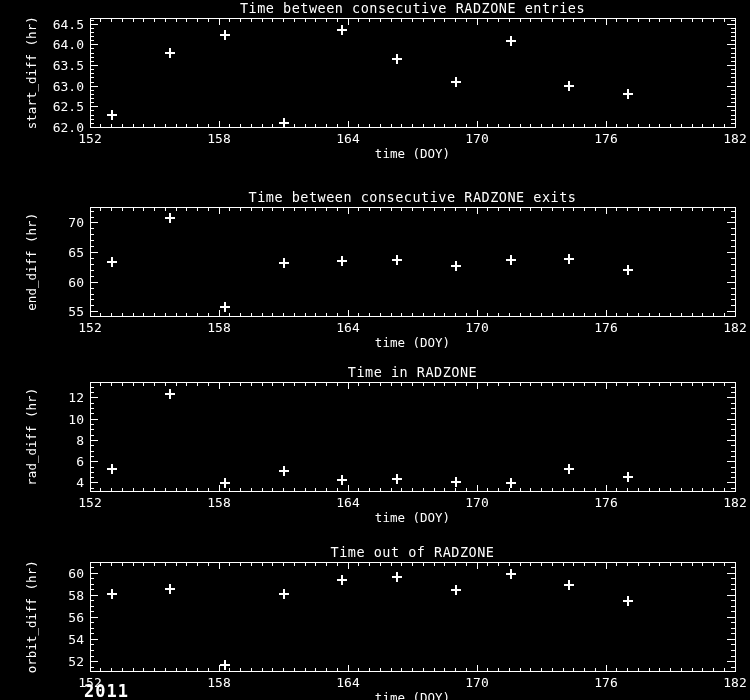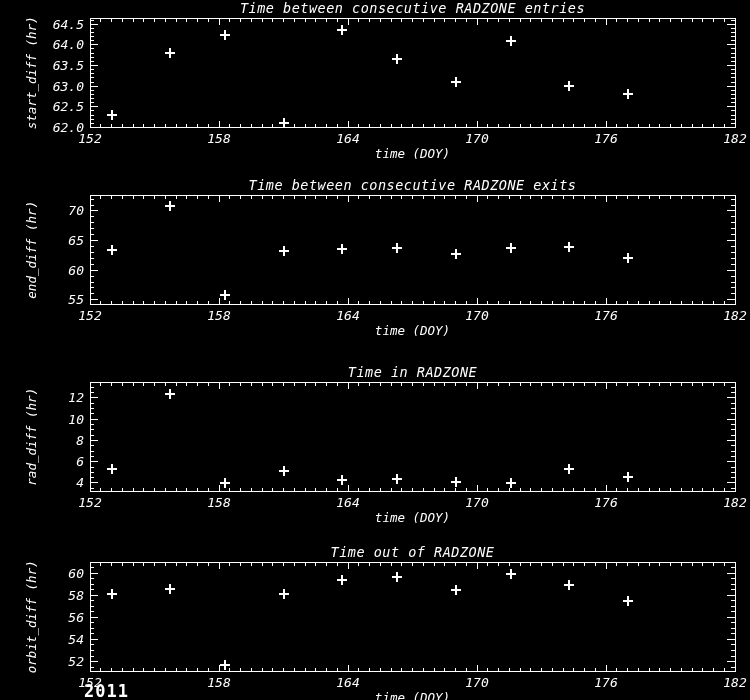--- a/index.html
+++ b/index.html
@@ -1,18 +1,18 @@
 <!DOCTYPE html>
 <html><head>
 <meta charset="utf-8">
 <style>
   html,body{margin:0;padding:0;background:#000;}
   .canvas{position:relative;width:750px;height:700px;background:#000;overflow:hidden;
           font-family:"DejaVu Sans Mono",monospace;}
-  figure{margin:0;font-style:italic;}
+  figure{margin:0;}
   .plot-band{position:absolute;left:0;width:750px;height:175px;}
   svg{display:block;}
   svg text{fill:#ffffff;font-family:"DejaVu Sans Mono",monospace;}
   #footer-year{position:absolute;left:84px;top:681px;color:#ffffff;font-size:17px;letter-spacing:1px;font-weight:bold;}
 </style>
 </head>
 <body>
 
 <div class="canvas">
   <figure class="plot-band" style="top:0px">
@@ -218,21 +218,21 @@
         <text x="84" y="132" text-anchor="end" font-size="13px">62.0</text>
         <text x="84" y="111.33962264150948" text-anchor="end" font-size="13px">62.5</text>
         <text x="84" y="90.67924528301896" text-anchor="end" font-size="13px">63.0</text>
         <text x="84" y="70.01886792452844" text-anchor="end" font-size="13px">63.5</text>
         <text x="84" y="49.358490566037915" text-anchor="end" font-size="13px">64.0</text>
         <text x="84" y="28.698113207547394" text-anchor="end" font-size="13px">64.5</text>
         <text x="412.5" y="157.5" text-anchor="middle" font-size="12.5px">time (DOY)</text>
         <text x="36" y="72.75" text-anchor="middle" font-size="12.5px" transform="rotate(-90 36 72.75)">start_diff (hr)</text>
       </svg>
   </figure>
-  <figure class="plot-band" style="top:177px">
+  <figure class="plot-band" style="top:189px">
     <svg id="svg1" width="750" height="175">
         <g stroke="#ffffff" stroke-width="1" shape-rendering="crispEdges">
           <rect x="90" y="18" width="645" height="109.5" fill="none"></rect>
           <line x1="90" y1="127.5" x2="90" y2="120.5"></line>
           <line x1="90" y1="18" x2="90" y2="25"></line>
           <line x1="219" y1="127.5" x2="219" y2="120.5"></line>
           <line x1="219" y1="18" x2="219" y2="25"></line>
           <line x1="348" y1="127.5" x2="348" y2="120.5"></line>
           <line x1="348" y1="18" x2="348" y2="25"></line>
           <line x1="477" y1="127.5" x2="477" y2="120.5"></line>

